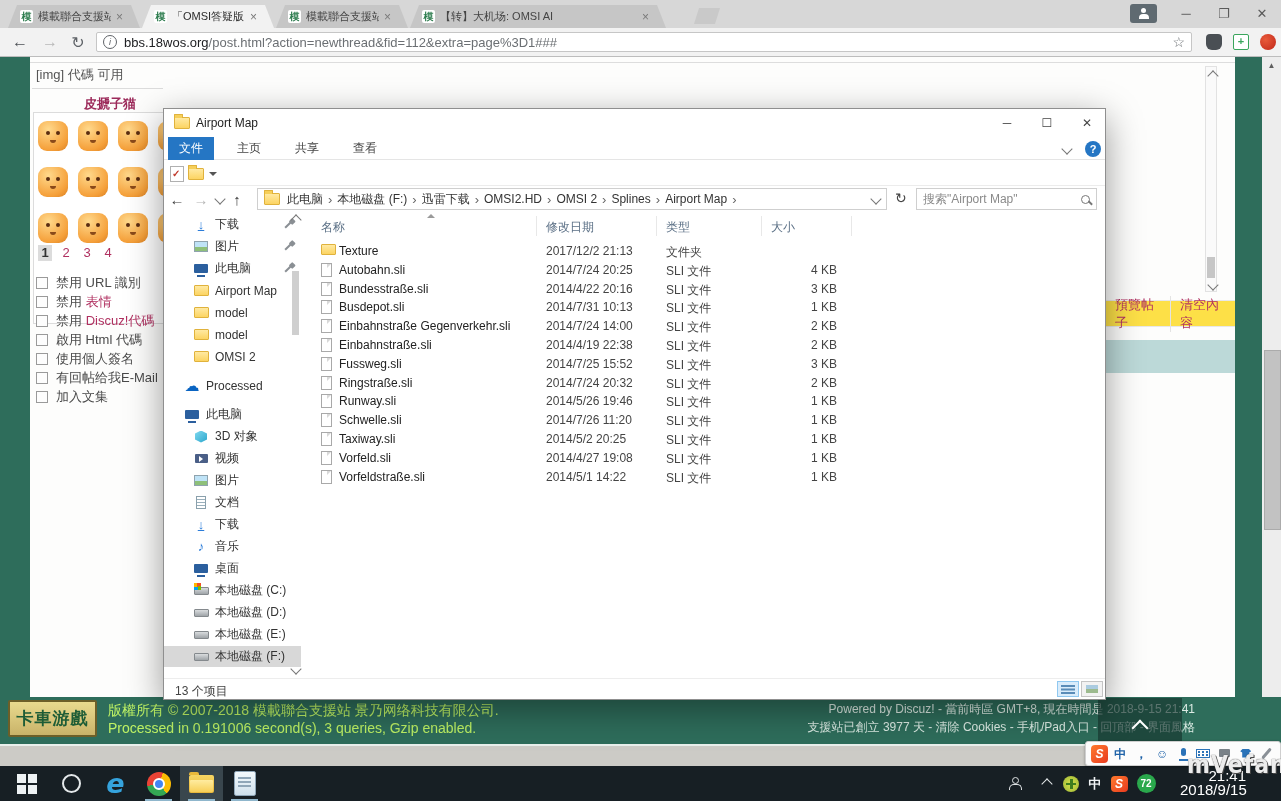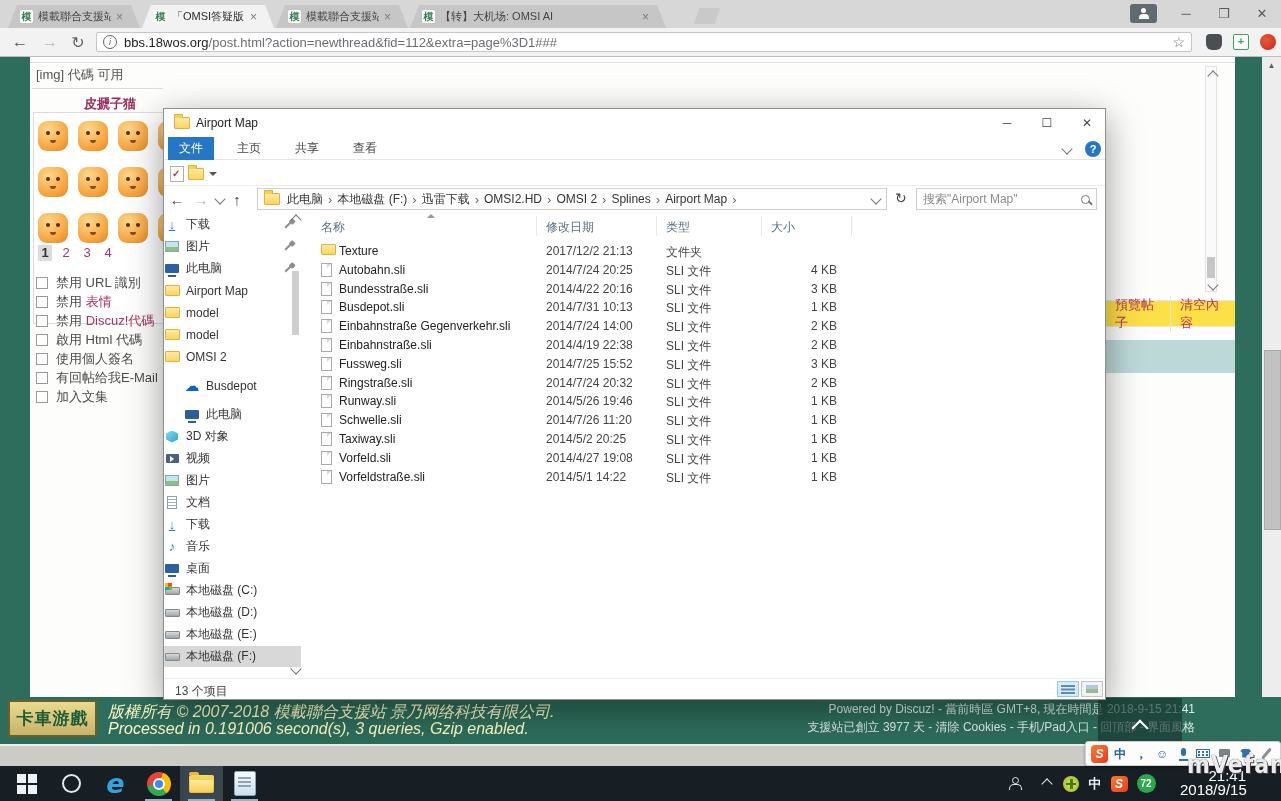--- a/index.html
+++ b/index.html
@@ -81,21 +81,21 @@
   #prevrow{position:absolute;left:1106px;top:243px;width:129px;height:27px;background:#fde047;
            border-top:1px solid #e8e8e8;border-bottom:1px solid #e8e8e8;display:flex;align-items:center;box-sizing:border-box;}
   #prevrow span{font-size:13px;color:#b03060;padding:0 9px;}
   #prevrow span + span{border-left:1px solid #e3e3e3;}
   #tealbar{position:absolute;left:1106px;top:283px;width:129px;height:33px;background:#bcd9d8;}
   #pfooter{position:absolute;left:0;top:640px;width:1281px;height:47px;background:#2e6d5b;}
   #badge{position:absolute;left:8px;top:3px;width:89px;height:37px;box-sizing:border-box;
          background:linear-gradient(#e9da8e,#c9b369);border:2px solid #6d5f28;border-radius:2px;
          color:#1d5c36;font-weight:bold;font-size:17px;letter-spacing:1px;
          display:flex;align-items:center;justify-content:center;font-family:"Liberation Serif",serif;}
-  .ftl{position:absolute;left:108px;font-size:16px;color:#fef9c3;white-space:nowrap;font-style:italic;}
+  .ftl{position:absolute;left:108px;font-size:14px;color:#bef264;white-space:nowrap;}
   .ftr{position:absolute;right:86px;font-size:12px;color:#dcebe4;white-space:nowrap;text-align:center;}
   #totop{position:absolute;left:1098px;top:1px;width:84px;height:44px;background:rgba(22,52,46,.65);
          display:flex;align-items:flex-end;justify-content:center;}
   #totop .chev{margin-bottom:8px;width:10px;height:10px;border-color:#fff;border-width:2.5px;}
   #substrip{position:absolute;left:0;top:687px;width:1281px;height:22px;background:#cccbc6;border-top:2px solid #e9f0ec;}
 
   .chev{width:7px;height:7px;border-right:1.5px solid #777;border-bottom:1.5px solid #777;display:inline-block;}
   .chev.up{transform:rotate(-135deg);}
   .chev.down{transform:rotate(45deg);}
 
@@ -130,21 +130,21 @@
   .crumb::after{content:"›";color:#666;font-size:13px;}
   #addrchev{margin-left:auto;}
   #refreshbtn{position:absolute;left:731px;top:4px;font-size:14px;color:#444;}
   #searchbox{position:absolute;left:752px;top:2px;width:181px;height:22px;border:1px solid #cfcfcf;box-sizing:border-box;
              display:flex;align-items:center;padding:0 6px;color:#8a8a8a;font-size:12px;}
   .mag{margin-left:auto;width:7px;height:7px;border:1.5px solid #777;border-radius:50%;position:relative;}
   .mag::after{content:"";position:absolute;left:6px;top:6px;width:5px;height:1.5px;background:#777;transform:rotate(45deg);}
   #navpane{position:absolute;left:0;top:104px;width:137px;height:466px;overflow:hidden;}
   .nitem{display:flex;align-items:center;height:21px;margin-top:1px;gap:6px;position:relative;}
   .nitem[data-depth="sec"]{padding-left:20px;}
-  .nitem[data-depth="child"]{}
+  .nitem[data-depth="child"]{padding-left:29px;}
   .nitem[data-gap="true"]{margin-top:8px;}
   .nitem[data-sel="true"]{background:#d8d8d8;}
   .nitem .pin{display:none;position:absolute;right:12px;top:7px;width:2px;height:8px;background:#8a8f94;transform:rotate(45deg);}
   .nitem .pin::before{content:"";position:absolute;width:5px;height:5px;background:#8a8f94;border-radius:1px;top:-4px;left:-1.5px;}
   .nitem[data-pin="true"] .pin{display:block;}
   .nic{width:16px;height:16px;flex:0 0 16px;position:relative;display:flex;align-items:center;justify-content:center;}
   .nic[data-ic="folder"]::before{content:"";width:15px;height:11px;border-radius:1px;background:linear-gradient(#ffe9a2,#fcd462);border:1px solid #e0b23c;box-sizing:border-box;}
   .nic[data-ic="download"]::before{content:"↓";color:#2b7cd9;font-weight:bold;font-size:13px;text-decoration:underline;}
   .nic[data-ic="music"]::before{content:"♪";color:#2b7cd9;font-size:13px;}
   .nic[data-ic="onedrive"]::before{content:"☁";color:#0a64c2;font-size:15px;}
@@ -492,21 +492,21 @@
         </div>
 
         <div class="nitem" data-depth="child">
           <span class="nic" data-ic="folder"></span>
           <span>OMSI 2</span>
 
         </div>
 
         <div class="nitem" data-depth="sec" data-gap="true">
           <span class="nic" data-ic="onedrive"></span>
-          <span>Busdepot</span>
+          <span>Processed</span>
 
         </div>
 
         <div class="nitem" data-depth="sec" data-gap="true">
           <span class="nic" data-ic="pc"></span>
           <span>此电脑</span>
 
         </div>
 
         <div class="nitem" data-depth="child">

